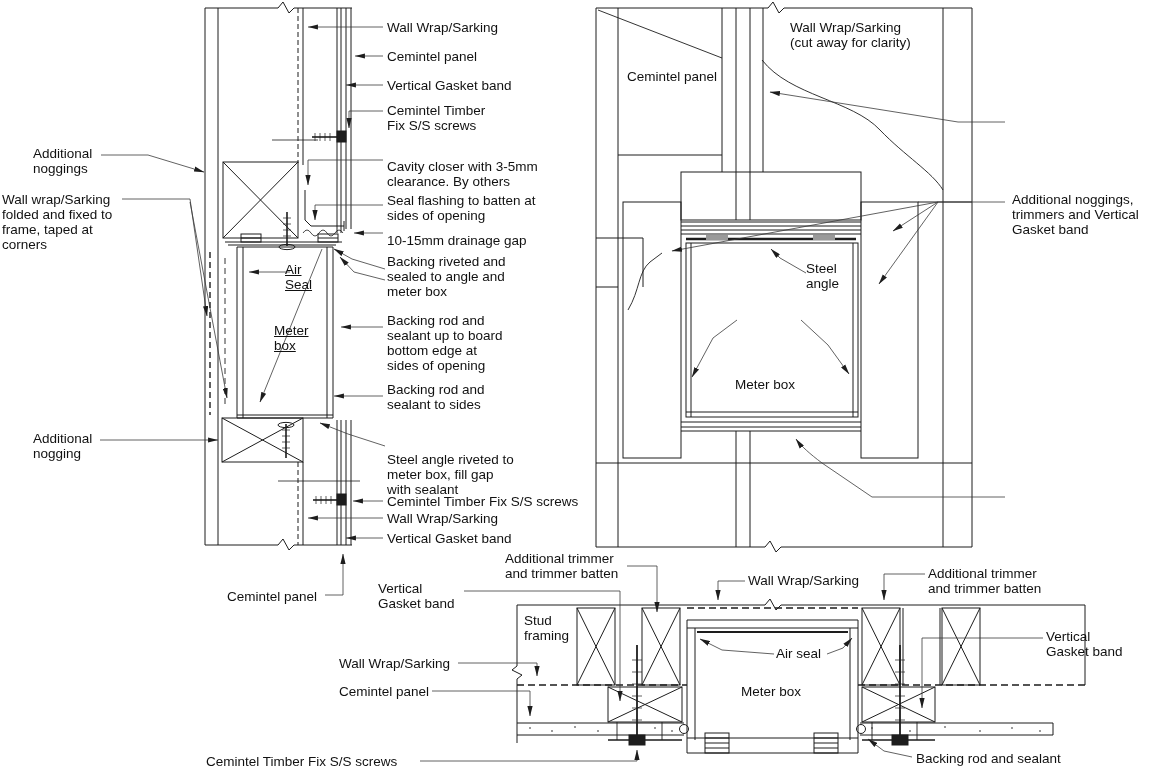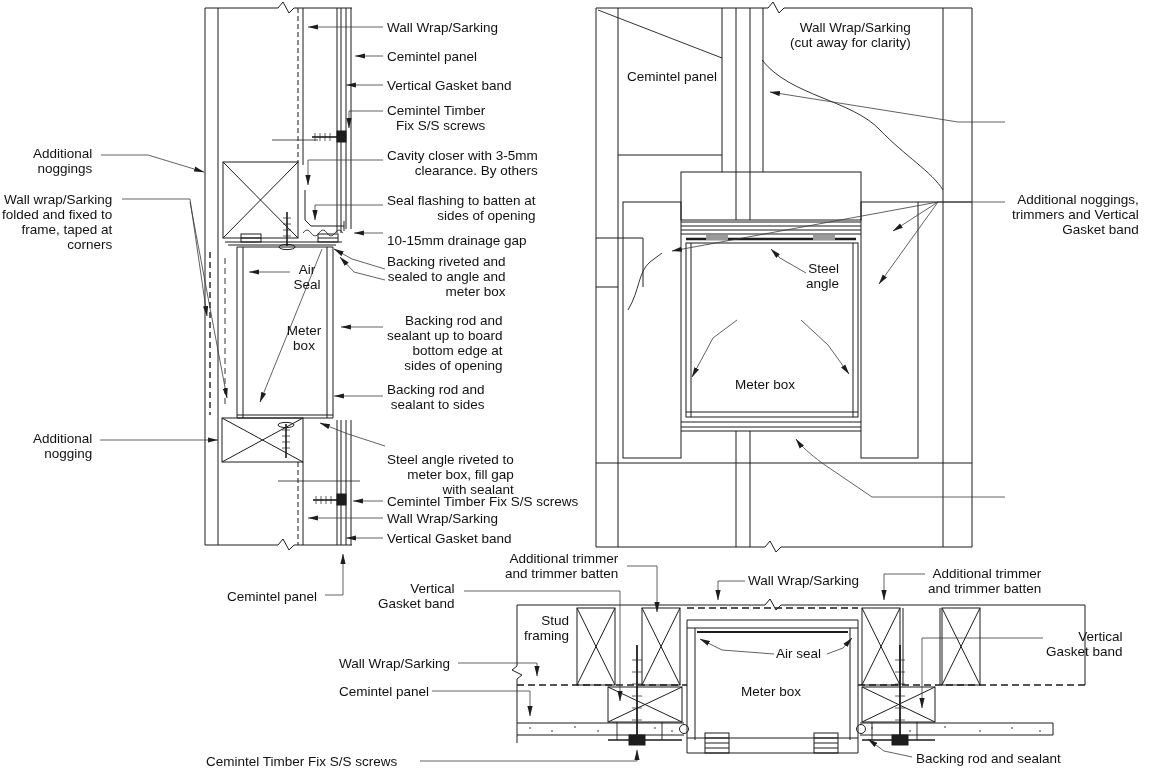--- a/index.html
+++ b/index.html
@@ -1,21 +1,21 @@
 <!DOCTYPE html>
 <html><head>
 <meta charset="utf-8">
 <style>
   html,body{margin:0;padding:0;background:#fff;}
   #stage{position:relative;width:1160px;height:768px;background:#fff;overflow:hidden;
          font-family:"Liberation Sans", sans-serif;}
   #linework{position:absolute;left:0;top:0;}
   .lbl{position:absolute;font-size:13.5px;line-height:15px;color:#111;
-       white-space:pre-line;pointer-events:none;text-align:right;}
-  .c{text-align:center;}
+       white-space:pre-line;pointer-events:none;}
+  .c{text-align:left;text-decoration:underline;}
 </style>
 </head>
 <body>
 
 <div id="stage">
 
 <svg id="linework" width="1160" height="768" viewBox="0 0 1160 768" fill="none" stroke="#1d1d1d" stroke-width="1">
   <defs>
     <marker id="arr" viewBox="0 0 12 6" refX="11.5" refY="3" markerWidth="13" markerHeight="7" orient="auto-start-reverse">
       <path d="M0,0 L12,3 L0,6 z" fill="#1d1d1d" stroke="none"></path>
@@ -221,21 +221,21 @@
     <path d="M1043,638 H922 V708" marker-end="url(#arr)"></path>
     <path d="M912,757 L884,751 L868,739" marker-end="url(#arr)"></path>
   </g>
 </svg>
 
   <div class="lbl" style="left:387px;top:20px">Wall Wrap/Sarking</div>
   <div class="lbl" style="left:387px;top:49px">Cemintel panel</div>
   <div class="lbl" style="left:387px;top:78px">Vertical Gasket band</div>
   <div class="lbl" style="left:387px;top:103px">Cemintel Timber
 Fix S/S screws</div>
-  <div class="lbl" style="left:387px;top:148px">Cavity closer with 3-5mm
+  <div class="lbl" style="left:387px;top:159px">Cavity closer with 3-5mm
 clearance. By others</div>
   <div class="lbl" style="left:387px;top:193px">Seal flashing to batten at
 sides of opening</div>
   <div class="lbl" style="left:387px;top:233px">10-15mm drainage gap</div>
   <div class="lbl" style="left:387px;top:254px">Backing riveted and
 sealed to angle and
 meter box</div>
   <div class="lbl" style="left:387px;top:313px">Backing rod and
 sealant up to board
 bottom edge at

